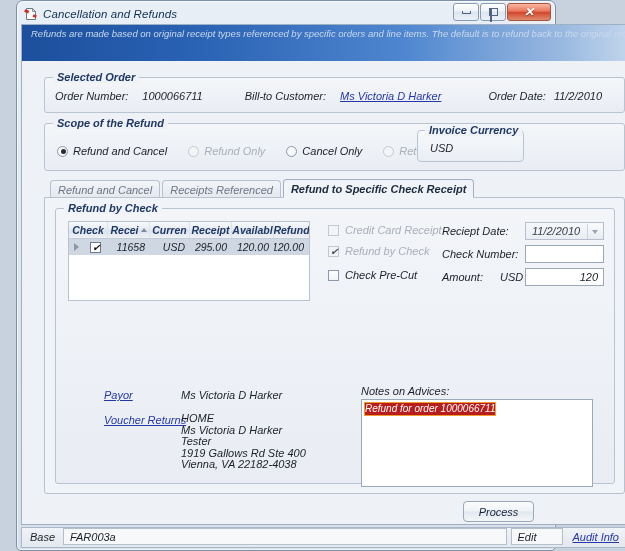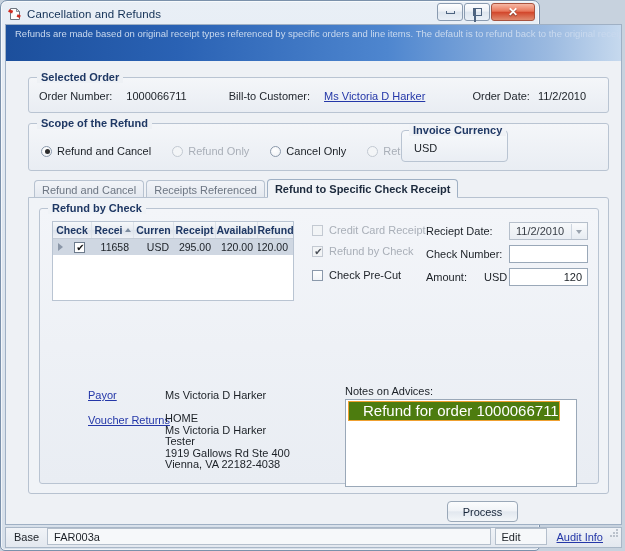--- a/index.html
+++ b/index.html
@@ -8,27 +8,28 @@
     width: 625px; height: 551px;
     overflow: hidden;
     font-family: "Liberation Sans", sans-serif;
     font-size: 11px;
     background: #c7d2de;
   }
 
   
   #window {
     position: absolute;
-    left: 0; top: 0;
+    left: 16px; top: 0;
     width: 540px; height: 551px;
     background: linear-gradient(to bottom, #e9eff6 0%, #dfe7f0 40%, #d7e0ea 100%);
     border: 1px solid #7b91ab;
     border-radius: 7px 7px 5px 5px;
     padding: 3px 3px 0 3px;
     box-shadow: inset 0 0 0 1px rgba(255,255,255,.65);
+    font-style: italic;
   }
 
   
   #titlebar {
     position: relative;
     height: 19px;
     display: flex;
     align-items: center;
     padding-left: 4px;
   }
@@ -334,22 +335,22 @@
 
   
   #notes-label { position: absolute; left: 305px; top: 176px; font-size: 11px; color: #1b2026; }
   #notes-box {
     position: absolute; left: 305px; top: 190px; width: 232px; height: 88px;
     background: #ffffff; border: 1px solid #9aa8b8;
     padding: 2px 3px;
     overflow: hidden;
   }
   #notes-text {
-    font-size: 15px; color: #ffffff; background: #4d7c0f;
-    display: inline; padding: 0 0 1px 14px;
+    font-size: 10px; color: #ffffff; background: #b91c1c;
+    display: inline; padding: 0 0 1px 0;
     outline: 1px solid #f0a030;
   }
 
   
   .btn {
     position: absolute;
     height: 21px; width: 71px;
     border: 1px solid #9aa8b8;
     border-radius: 4px;
     background: linear-gradient(to bottom,#fbfcfd 0%,#f0f3f7 46%,#e2e8ef 52%,#f3f6f9 100%);

